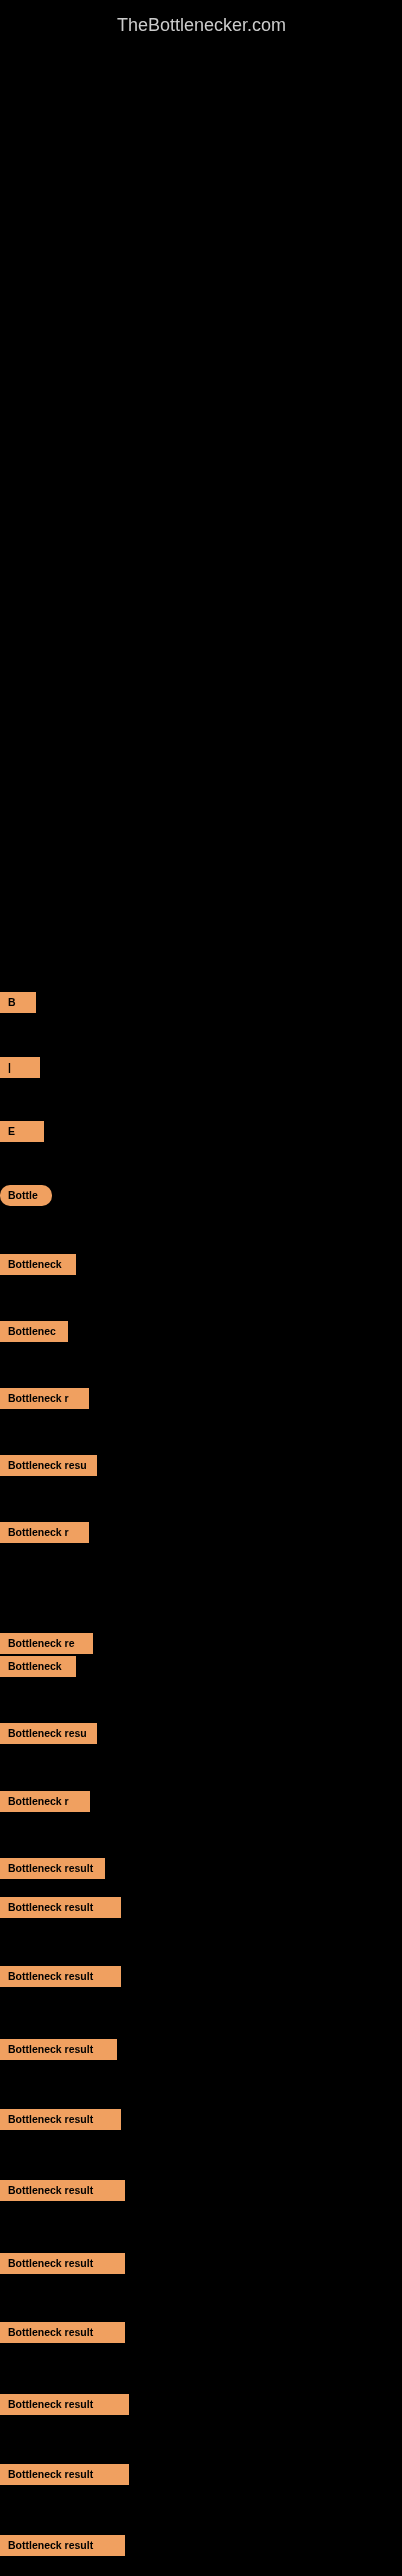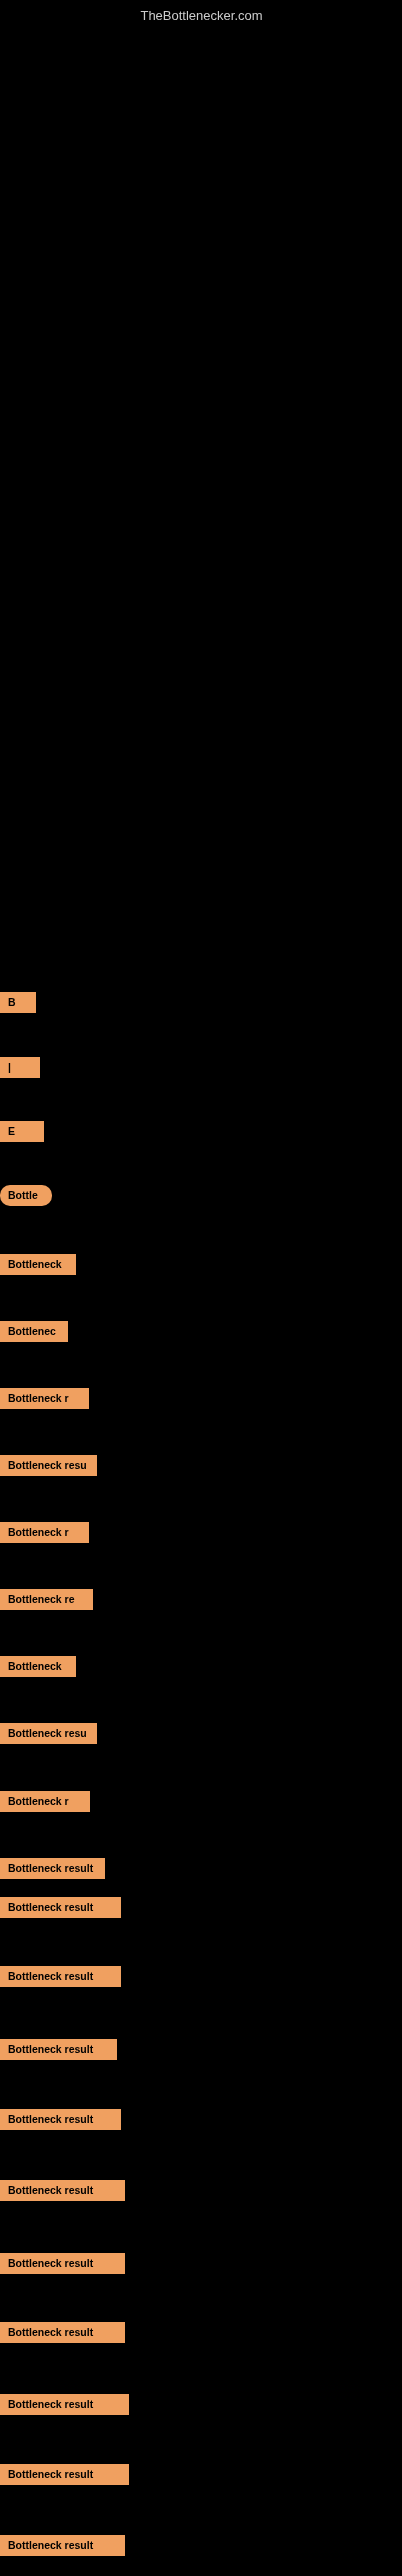--- a/index.html
+++ b/index.html
@@ -10,22 +10,22 @@
     body {
       background-color: #000000;
       width: 403px;
       min-height: 2576px;
       font-family: Arial, sans-serif;
       position: relative;
     }
     .site-title {
       text-align: center;
       color: #cccccc;
-      font-size: 13px;
-      padding: 8px 0;
+      font-size: 18px;
+      padding: 15px 0;
       position: relative;
       z-index: 10;
     }
     .bottleneck-item {
       display: flex;
       align-items: center;
       margin-bottom: 3.2px;
       padding: 1.6px 0;
     }
     .bottleneck-label {
@@ -66,21 +66,21 @@
     <div class="bottleneck-item" style="position: absolute; top: 1386px; left: 0px;">
       <span class="bottleneck-label" style="max-width: 89px; width: 89px;">Bottleneck r</span>
     </div>
     <div class="bottleneck-item" style="position: absolute; top: 1453px; left: 0px;">
       <span class="bottleneck-label" style="max-width: 97px; width: 97px;">Bottleneck resu</span>
     </div>
     <div class="bottleneck-item" style="position: absolute; top: 1520px; left: 0px;">
       <span class="bottleneck-label" style="max-width: 89px; width: 89px;">Bottleneck r</span>
     </div>
     <div class="bottleneck-item" style="position: absolute; top: 1587px; left: 0px;">
-      <span class="bottleneck-label" style="max-width: 93px; width: 93px;">Bottleneck re</span>
+      <span class="bottleneck-label" style="max-width: 93px; width: 93px; margin-top: 44px;">Bottleneck re</span>
     </div>
     <div class="bottleneck-item" style="position: absolute; top: 1654px; left: 0px;">
       <span class="bottleneck-label" style="max-width: 76px; width: 76px;">Bottleneck</span>
     </div>
     <div class="bottleneck-item" style="position: absolute; top: 1721px; left: 0px;">
       <span class="bottleneck-label" style="max-width: 97px; width: 97px;">Bottleneck resu</span>
     </div>
     <div class="bottleneck-item" style="position: absolute; top: 1789px; left: 0px;">
       <span class="bottleneck-label" style="max-width: 90px; width: 90px;">Bottleneck r</span>
     </div>

